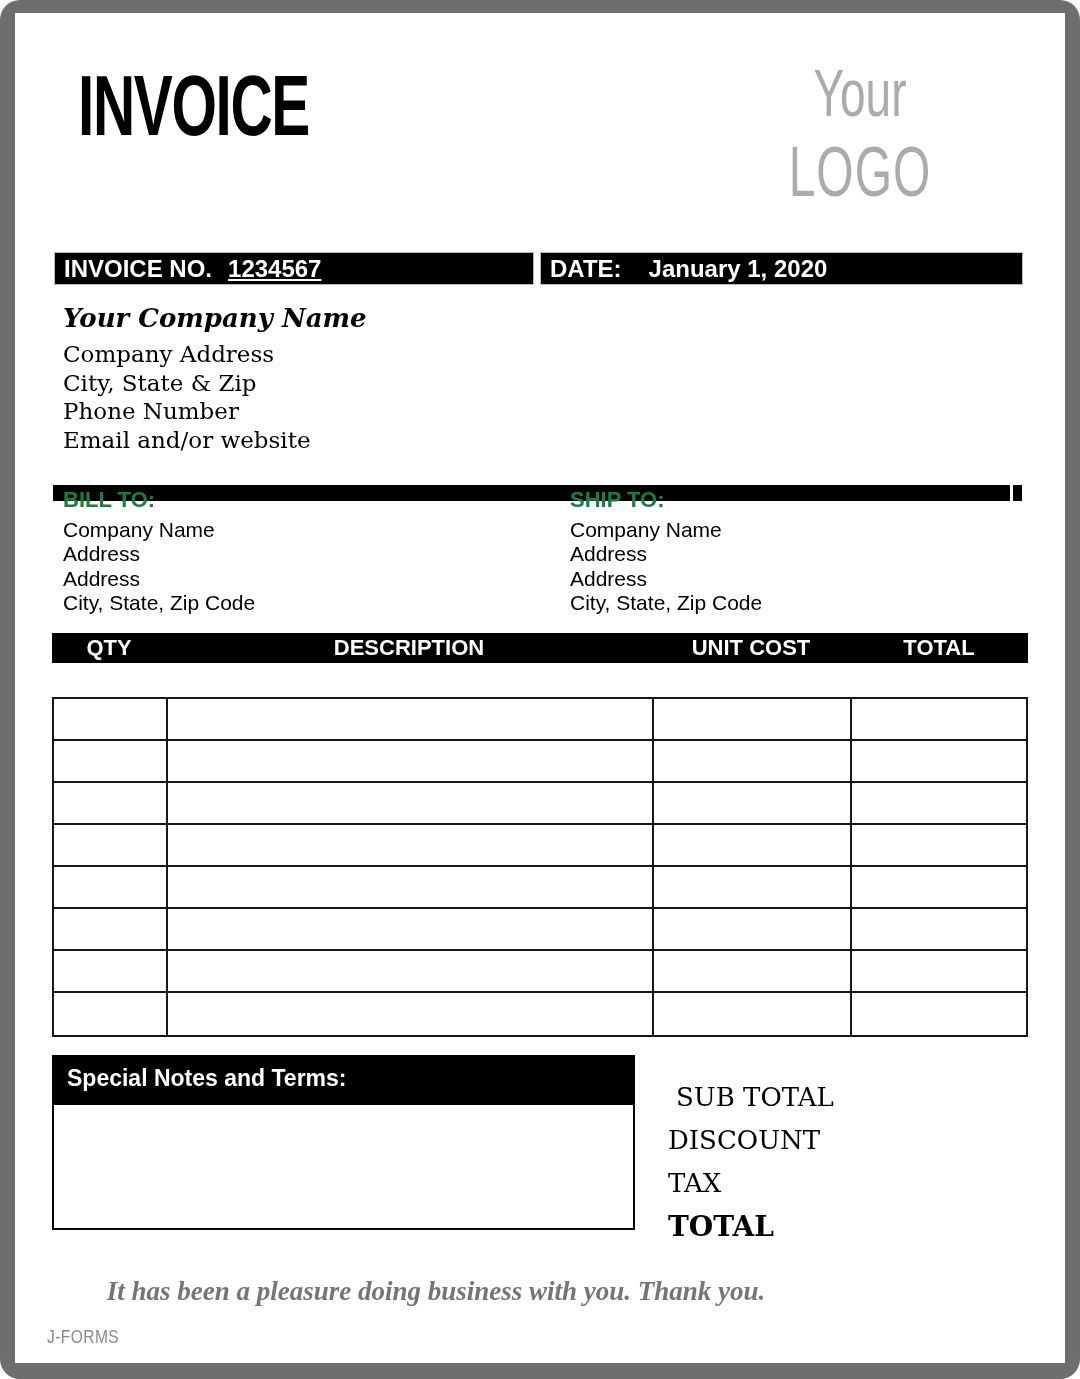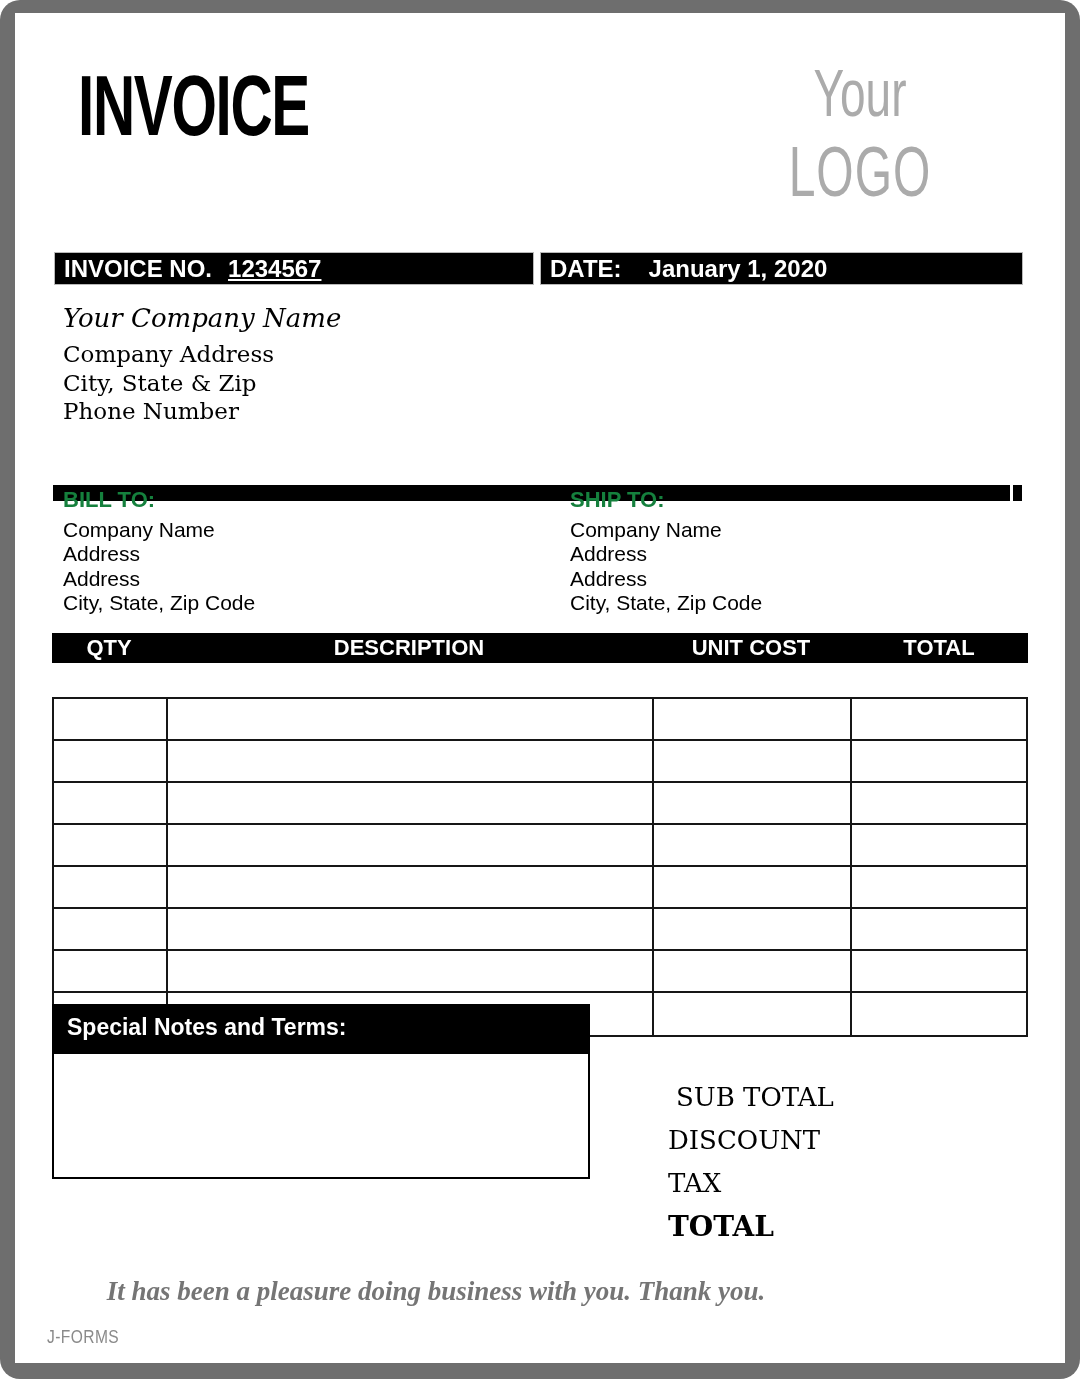--- a/index.html
+++ b/index.html
@@ -32,21 +32,21 @@
          display:flex; align-items:center; box-shadow:0 0 0 1px #b9b9b9; }
   .bar-invoice { left:55px; top:253px; width:478px; padding-left:9px; }
   .bar-date { left:541px; top:253px; width:481px; padding-left:9px; }
   .bar-label { font-weight:bold; font-size:24px; white-space:nowrap; }
   .bar-value { font-weight:bold; font-size:24px; white-space:nowrap; }
   .bar-invoice .bar-value { margin-left:16px;text-decoration:underline; }
   .bar-date .bar-value { margin-left:27px; }
 
   
   .company { position:absolute; left:63px; top:303px; font-family:"DejaVu Serif", serif; }
-  .company-name { font-size:26px; font-weight:normal; font-style:italic; margin-bottom:7px; }
+  .company-name { font-size:26px; font-weight:bold; font-style:italic; margin-bottom:7px; }
   .company-line { font-size:23px; line-height:28.5px; }
 
   
   .addr-bar { position:absolute; left:53px; top:485px; width:969px; height:16px;
               background:#000; color:#15803d; }
   .addr-bar::after { content:""; position:absolute; right:9px; top:0; width:3px; height:100%; background:#fff; }
   .addr-bar-label { position:absolute; top:2px; font-weight:bold; font-size:22px; }
   .addr-bar-label.bill { left:10px; }
   .addr-bar-label.ship { left:517px; }
   .addr-col { position:absolute; top:518px; font-size:21px; line-height:24.3px; }
@@ -58,21 +58,21 @@
                   background:#000; color:#fff; display:flex; align-items:center; }
   .items-header .hcell { font-weight:bold; font-size:22px; text-align:center; }
   .c1 { width:114px; } .c2 { width:486px; } .c3 { width:198px; } .c4 { width:178px; flex:1; }
   .items-body { position:absolute; left:52px; top:697px; width:976px; border:2px solid #161616; }
   .items-row { display:flex; height:42px; border-bottom:2px solid #161616; background:#fff; }
   .items-row:last-child { border-bottom:none; }
   .items-row .cell { border-right:2px solid #161616; height:100%; }
   .items-row .cell:last-child { border-right:none; }
 
   
-  .notes { position:absolute; left:52px; top:1004px; width:538px; height:175px;
+  .notes { position:absolute; left:52px; top:1055px; width:583px; height:175px;
            border:2px solid #000; background:#fff; }
   .notes-header { height:48px; background:#000; color:#fff; font-weight:bold;
                   font-size:23px; padding:8px 0 0 13px; }
   .notes-content { height:123px; font-size:20px; padding:6px 10px; }
 
   
   .total-label { position:absolute; font-family:"DejaVu Serif", serif; font-size:26px; white-space:nowrap;margin-top:16px; }
   .tl-sub { left:676px; top:1066px; }
   .tl-discount { left:668px; top:1109px; }
   .tl-tax { left:668px; top:1152px; }
@@ -105,20 +105,21 @@
   <div class="bar bar-date">
     <span class="bar-label">DATE:</span>
     <span class="bar-value">January 1, 2020</span>
   </div>
 
   <div class="company">
     <div class="company-name">Your Company Name</div>
     <div class="company-line">Company Address</div>
     <div class="company-line">City, State &amp; Zip</div>
     <div class="company-line">Phone Number</div>
+    <div class="company-line">Email and/or website</div>
   </div>
 
   <div class="addr-bar">
     <span class="addr-bar-label bill">BILL TO:</span>
     <span class="addr-bar-label ship">SHIP TO:</span>
   </div>
   <div class="addr-col bill">
     <div>Company Name</div>
     <div>Address</div>
     <div>Address</div>

